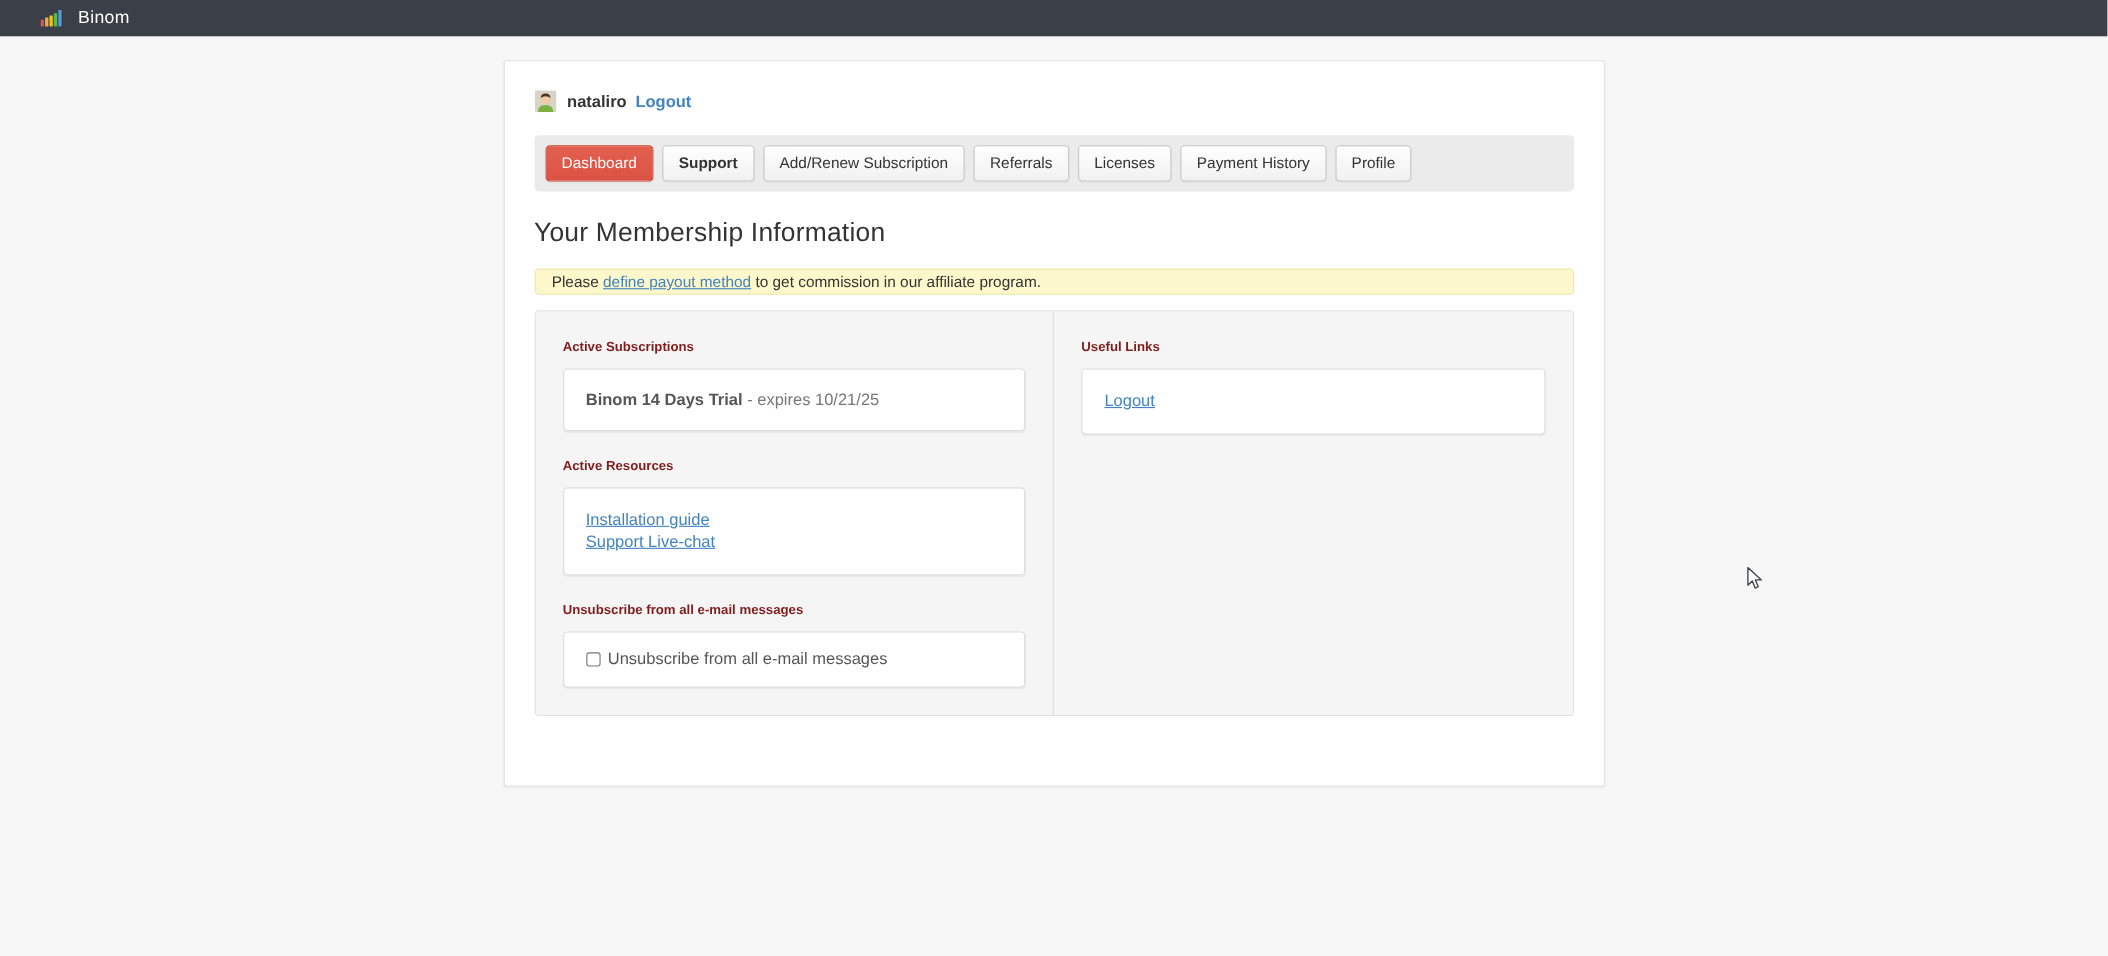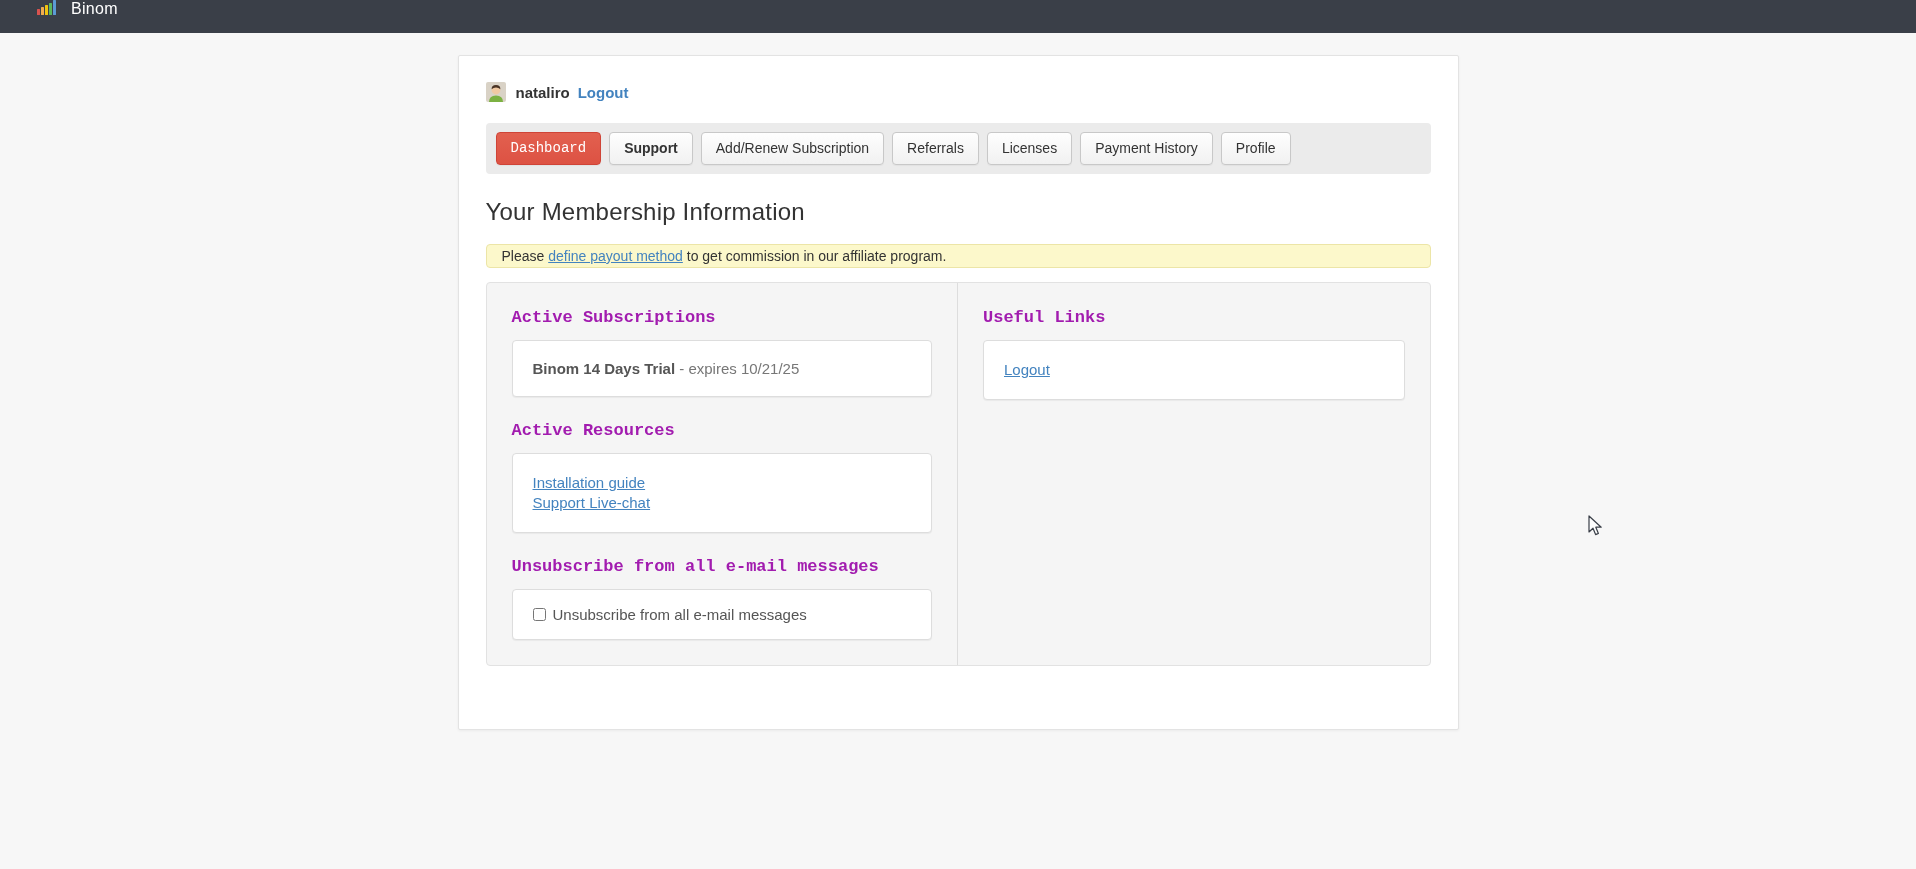--- a/index.html
+++ b/index.html
@@ -9,21 +9,21 @@
     background: #f7f7f7;
     font-family: "Liberation Sans", sans-serif;
     position: relative;
     overflow: hidden;
     color: #333;
   }
   
   .topbar {
     height: 33px; width: 100%;
     background: #3a3f48;
-    display: flex; 
+    display: flex; align-items: center;
     padding-left: 37px;
   }
   .logo-bars { display: inline-flex; align-items: flex-end; height: 15px; margin-right: 14px; }
   .logo-bars i { display: block; width: 3px; margin-right: 1px; border-radius: 0.5px; }
   .logo-bars i:nth-child(1){ height: 6px;  background: #d9534f; }
   .logo-bars i:nth-child(2){ height: 8px;  background: #f0ad4e; }
   .logo-bars i:nth-child(3){ height: 10px; background: #f1c40f; }
   .logo-bars i:nth-child(4){ height: 12px; background: #5cb85c; }
   .logo-bars i:nth-child(5){ height: 15px; background: #5b9bd5; }
   .brand { color: #fff; font-size: 16px; letter-spacing: 0.3px; }
@@ -63,21 +63,20 @@
     border-radius: 4px;
     background: linear-gradient(#fefefe, #f1f1f1);
     cursor: pointer;
     white-space: nowrap;
     box-shadow: 0 1px 1px rgba(0,0,0,0.04);
   }
   .tab.active {
     background: linear-gradient(#e2604f, #dd5243);
     border-color: #cf4437;
     color: #fff;
-    font-family: Liberation Mono, monospace;
   }
   .tab.bold { font-weight: bold; }
 
   
   h1.page-title {
     font-size: 24px;
     font-weight: 400;
     color: #333;
     margin: 24px 0 18px;
     letter-spacing: 0.2px;
@@ -99,25 +98,24 @@
     display: flex;
     margin-top: 14px;
     background: #f5f5f5;
     border: 1px solid #e2e2e2;
     border-radius: 4px;
   }
   .panel .col { width: 50%; padding: 25px; }
   .panel .col.left { border-right: 1px solid #dddddd; }
 
   .section-title {
-    font-size: 17px;
+    font-size: 12px;
     font-weight: bold;
-    color: #a21caf;
+    color: #7f1d1d;
     margin: 0 0 13px;
-    font-family: Liberation Mono, monospace;
   }
   .section-title.spaced { margin-top: 24px; }
 
   .box {
     background: #fff;
     border: 1px solid #ddd;
     border-radius: 4px;
     padding: 19px 20px;
     box-shadow: 0 1px 1px rgba(0,0,0,0.05);
     font-size: 15px;

